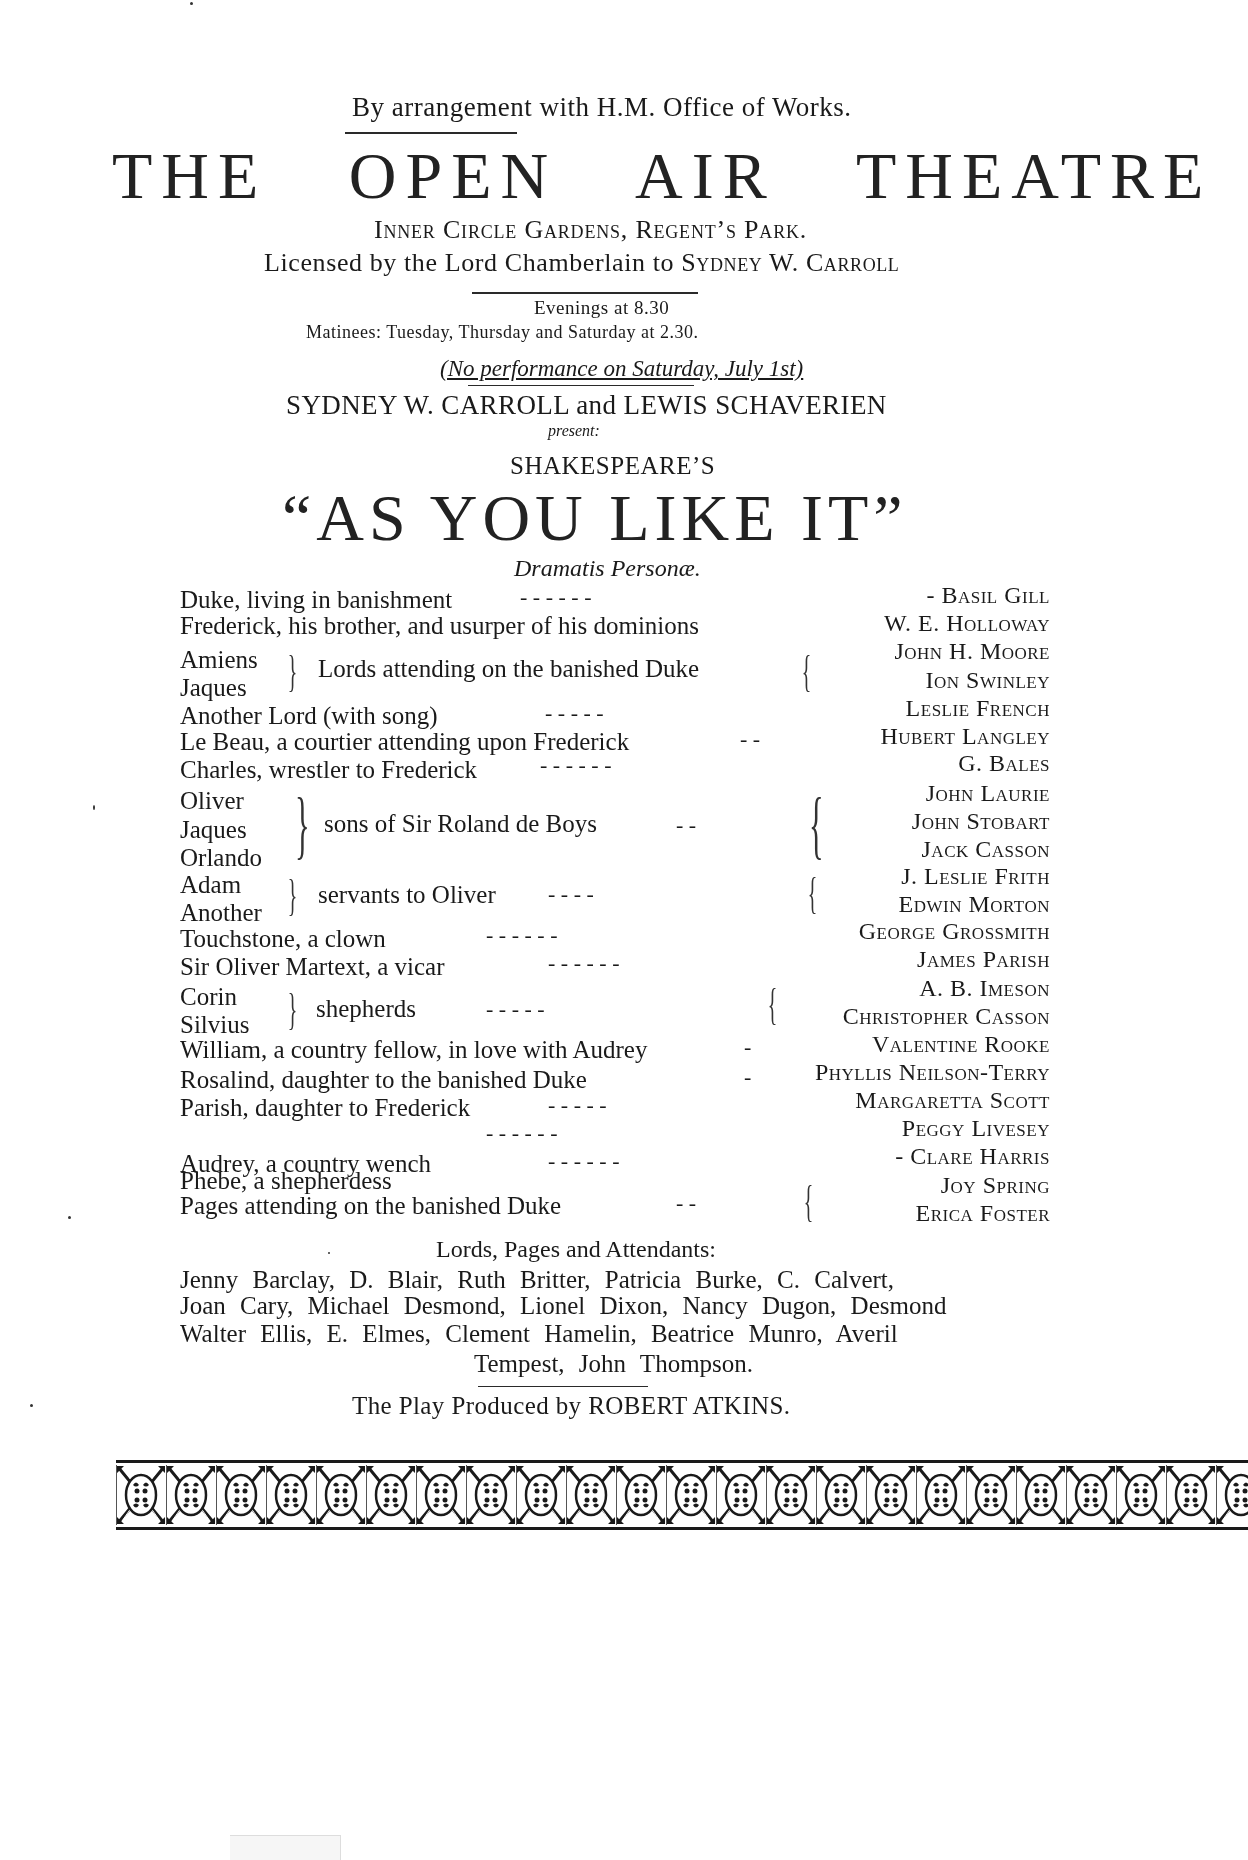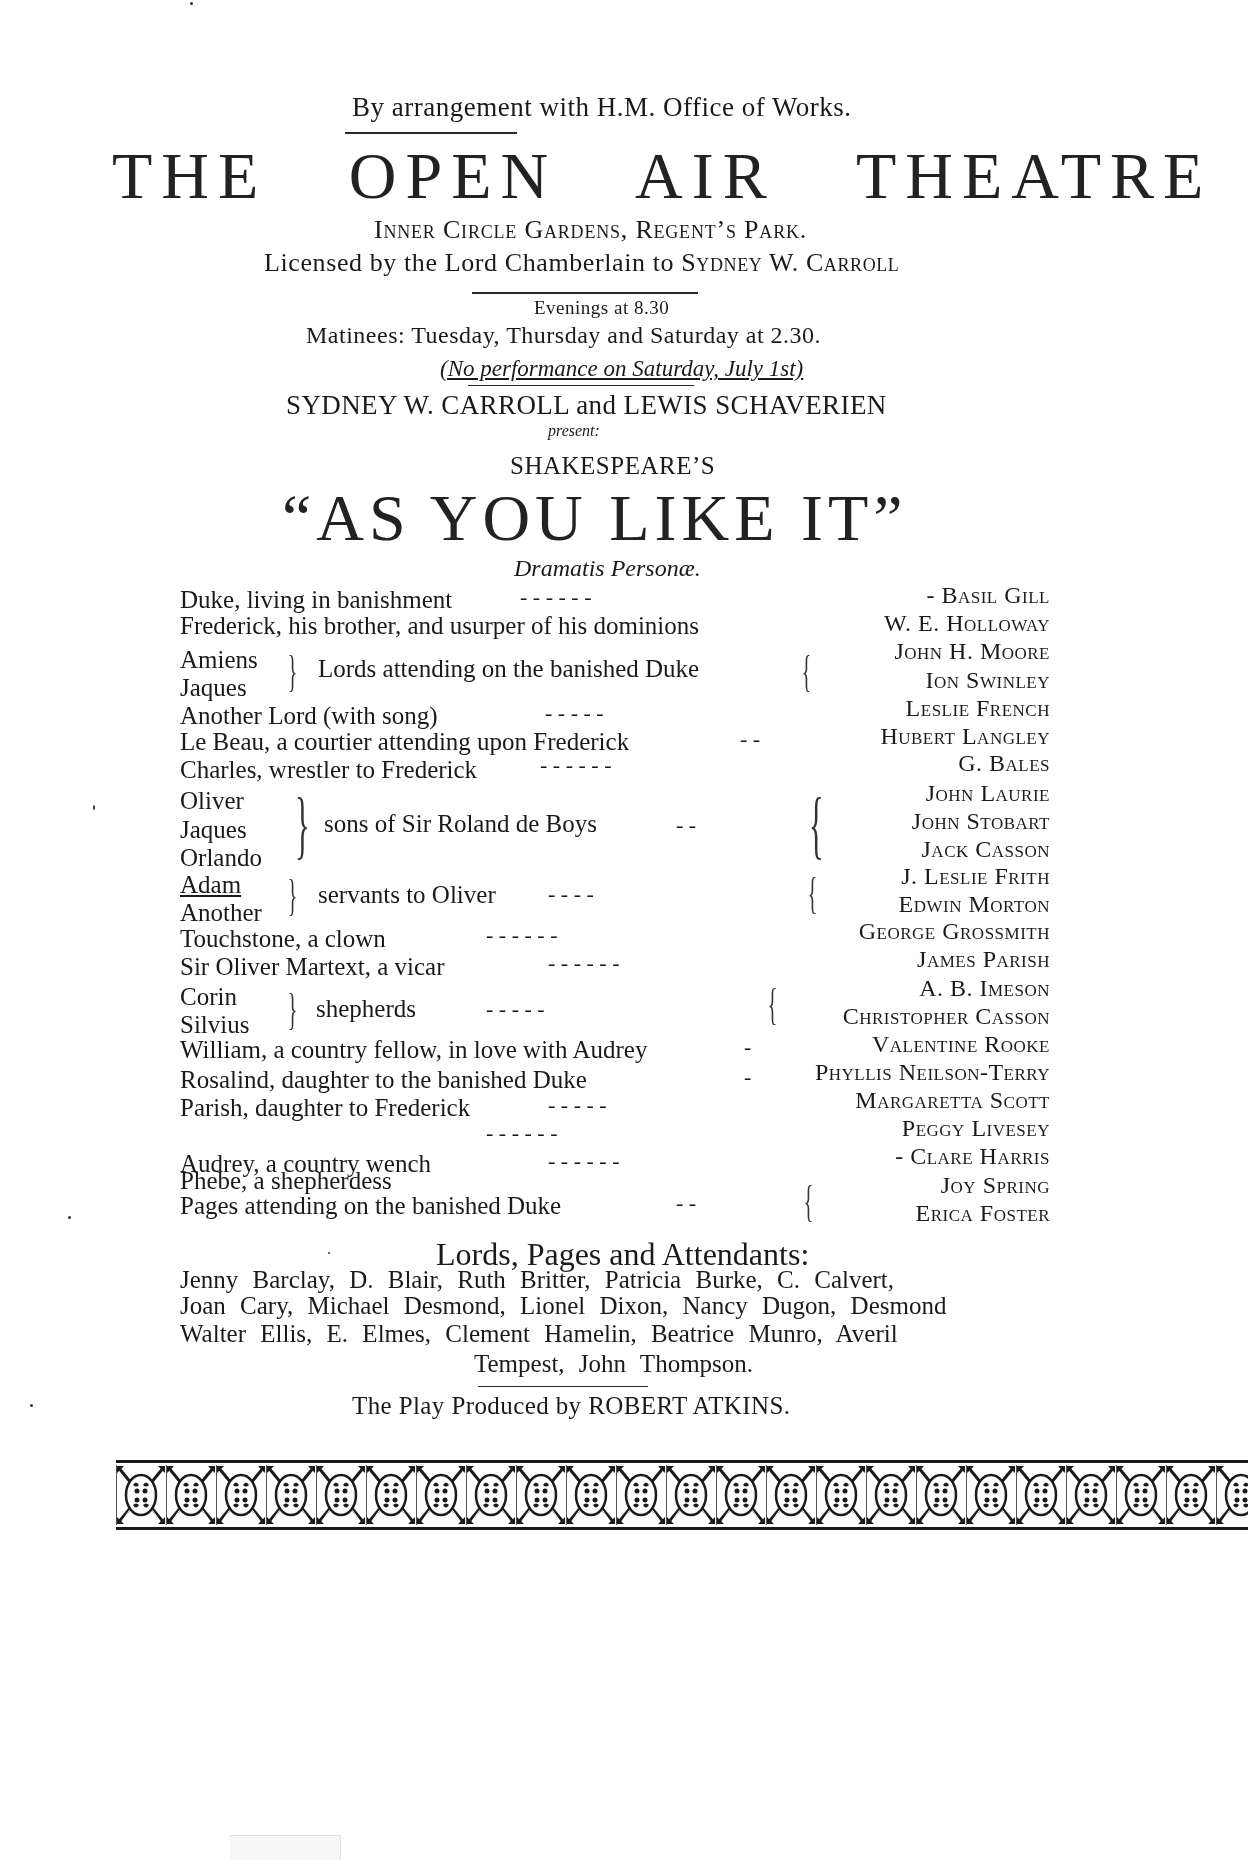--- a/index.html
+++ b/index.html
@@ -12,36 +12,36 @@
   .sc { font-variant:small-caps; }
   .rule { position:absolute; height:0; border-top:2px solid #2a2a2a; }
   .speck { position:absolute; width:3px; height:3px; border-radius:50%; background:#333; }
 
   #arrangement { left:352px; top:92px; font-size:27px; letter-spacing:0.5px; }
   #theatre-title { left:112px; top:138px; font-size:66px; letter-spacing:9px; color:#222; }
   #theatre-title span { margin-right:56px; }
   #location { left:374px; top:215px; font-size:26px; letter-spacing:0.8px; }
   #licence { left:264px; top:248px; font-size:26px; letter-spacing:0.6px; }
   #evenings { left:534px; top:297px; font-size:19px; letter-spacing:0.5px; }
-  #matinees { left:306px; top:322px; font-size:24px; letter-spacing:0.5px; }
+  #matinees { left:306px; top:322px; font-size:18px; letter-spacing:0.5px; }
   #no-performance { left:440px; top:356px; font-size:23px; font-style:italic;text-decoration:underline; }
   #presenters { left:286px; top:390px; font-size:27px; letter-spacing:0.4px; }
   #present { left:548px; top:422px; font-size:16px; font-style:italic; }
   #shakespeares { left:510px; top:452px; font-size:25px; letter-spacing:0.5px; }
   #play-title { left:282px; top:480px; font-size:66px; letter-spacing:5px; color:#222; }
   #dramatis { left:514px; top:555px; font-size:24px; font-style:italic; }
 
   .role { position:absolute; left:180px; font-size:25px; white-space:nowrap; }
   .dashes { position:absolute; font-size:22px; white-space:nowrap; letter-spacing:0; }
   .actor { position:absolute; right:198px; font-size:24px; font-variant:small-caps; white-space:nowrap; letter-spacing:0.5px; text-align:right; }
   .brace { position:absolute; font-size:44px; font-weight:100; color:#333; line-height:1; transform:scaleX(0.45); }
   .brace-tall { position:absolute; font-size:76px; font-weight:100; color:#333; line-height:1; transform:scaleX(0.4); }
   .group-desc { position:absolute; font-size:25px; white-space:nowrap; }
 
-  #lords-heading { left:436px; top:1236px; font-size:32px; }
+  #lords-heading { left:436px; top:1236px; font-size:24px; }
   .ensemble-line { position:absolute; font-size:25px; white-space:nowrap; word-spacing:8px; }
   #producer { left:352px; top:1392px; font-size:25px; letter-spacing:0.4px; }
 
   #ornament-border {
     position:absolute; left:116px; top:1460px; width:1132px; height:64px;
     border-top:3px solid #1a1a1a; border-bottom:3px solid #1a1a1a;
   }
   #ornament-border svg { display:block; }
   #stamp {
     position:absolute; left:230px; top:1835px; width:110px; height:25px;
@@ -118,21 +118,21 @@
   <div class="role" style="top:816px;">Jaques</div>
   <div class="role" style="top:844px;">Orlando</div>
   <div class="brace-tall" style="left:284px;top:786px;">}</div>
   <div class="group-desc" style="left:324px;top:810px;">sons of Sir Roland de Boys</div>
   <div class="dashes" style="left:676px;top:812px;">-      -</div>
   <div class="brace-tall" style="left:798px;top:786px;">{</div>
   <div class="actor" style="top:780px;">John Laurie</div>
   <div class="actor" style="top:808px;">John Stobart</div>
   <div class="actor" style="top:836px;">Jack Casson</div>
 
-  <div class="role" style="top:871px;text-decoration:underline;">Adam</div>
+  <div class="role" style="top:871px;">Adam</div>
   <div class="role" style="top:899px;">Another</div>
   <div class="brace" style="left:282px;top:874px;">}</div>
   <div class="group-desc" style="left:318px;top:881px;">servants to Oliver</div>
   <div class="dashes" style="left:548px;top:881px;">-      -      -      -</div>
   <div class="brace" style="left:802px;top:872px;">{</div>
   <div class="actor" style="top:863px;">J. Leslie Frith</div>
   <div class="actor" style="top:891px;">Edwin Morton</div>
 
   <div class="role" style="top:925px;">Touchstone, a clown</div>
   <div class="dashes" style="left:486px;top:922px;">-      -      -      -      -      -</div>

